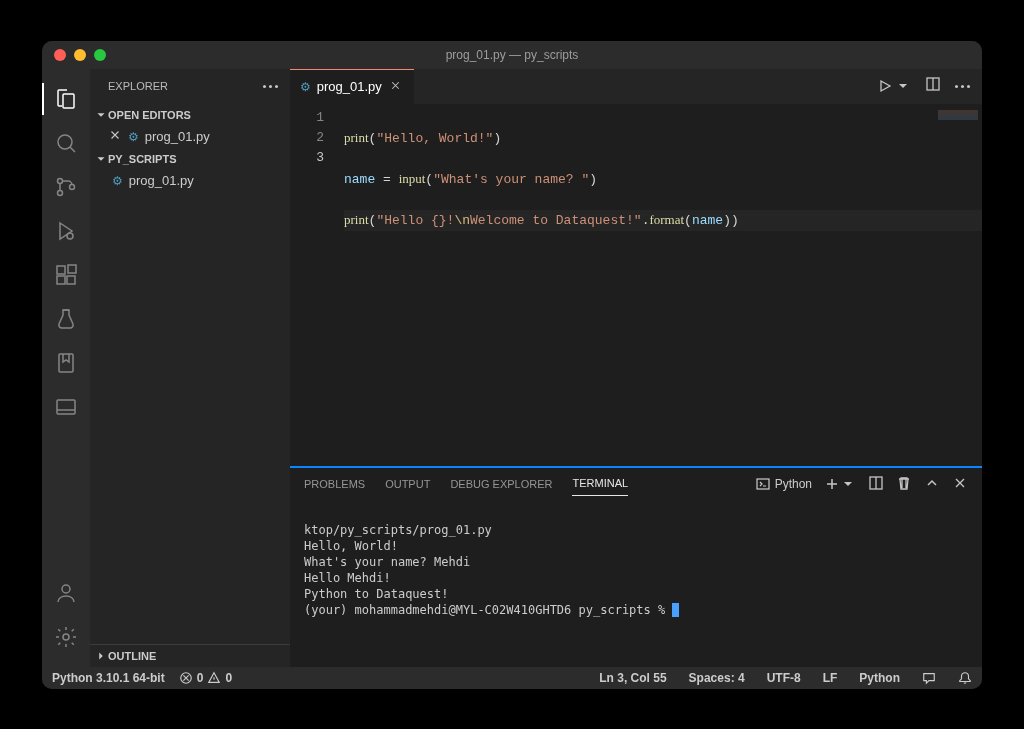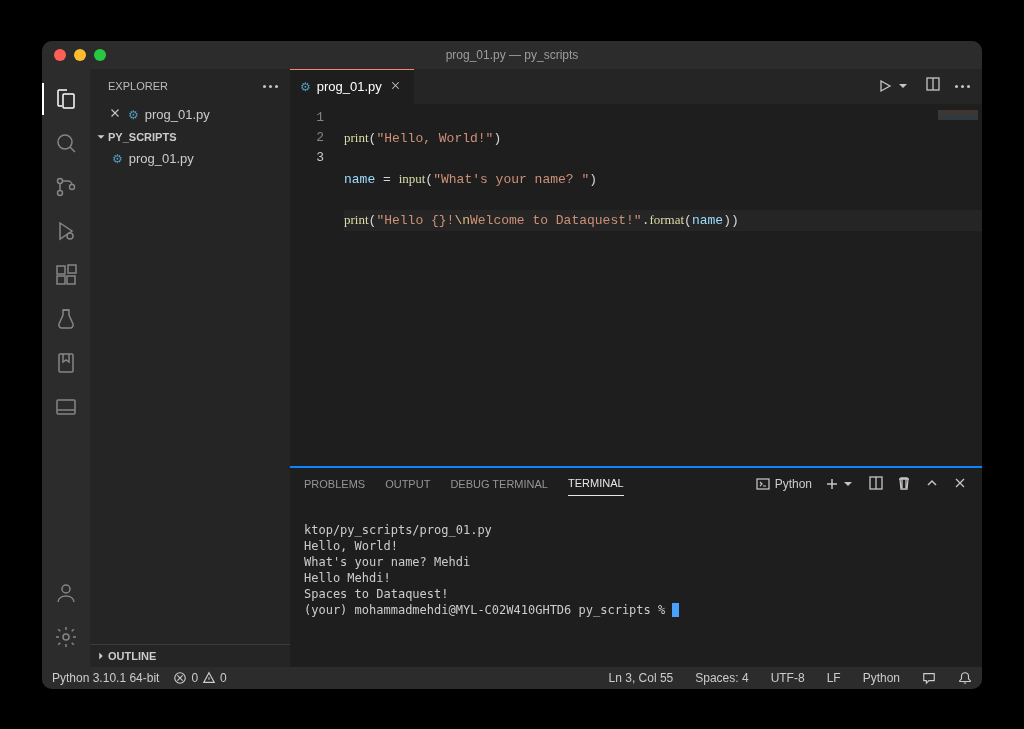--- a/index.html
+++ b/index.html
@@ -232,20 +232,21 @@
   }
   .status-bar {
     height: 22px;
     background: #2c2c2c;
     color: #cccccc;
     font-size: 12px;
     display: flex;
     align-items: center;
     padding: 0 10px;
     gap: 14px;
+    font-weight: bold;
   }
   .status-bar .right { margin-left:auto; display:flex; gap:22px; align-items:center;}
   .status-item{display:flex;align-items:center;gap:4px;cursor:pointer;}
   .status-item svg{width:14px;height:14px;}
   .dots { display:flex;gap:3px;}
   .dots span{width:3px;height:3px;border-radius:50%;background:#c5c5c5;}
 </style>
 </head>
 <body>
 
@@ -332,20 +333,26 @@
 
     <div class="sidebar">
       <div class="sidebar-header">
         <span>EXPLORER</span>
         <div class="dots">
             <span></span>
             <span></span>
             <span></span>
           </div>
       </div>
+      <div class="section-header">
+        <svg viewBox="0 0 16 16" fill="currentColor">
+            <path d="M4 6l4 4 4-4"></path>
+          </svg>
+        <span>OPEN EDITORS</span>
+      </div>
       <div class="sidebar-item">
         <span class="close-x">
           <svg viewBox="0 0 16 16" width="14" height="14" stroke="currentColor" stroke-width="1.3">
               <path d="M4 4l8 8M12 4l-8 8"></path>
             </svg>
         </span>
         <span class="file-icon">⚙</span>
         <span>prog_01.py</span>
       </div>
       <div class="section-header">
@@ -412,21 +419,21 @@
 <div><span class="tk-var">name</span><span class="tk-op"> = </span><span class="tk-fn">input</span><span>(</span><span class="tk-str">"What's your name? "</span><span>)</span></div>
 <div class="line3bg"><span class="tk-fn">print</span><span>(</span><span class="tk-str">"Hello {}!</span><span class="tk-esc">\n</span><span class="tk-str">Welcome to Dataquest!"</span><span>.</span><span class="tk-fn">format</span><span>(</span><span class="tk-var">name</span><span>)</span><span>)</span></div>
         </div>
         <div class="minimap"></div>
       </div>
       <div class="panel-resize"></div>
       <div class="panel">
         <div class="panel-tabs">
           <div class="panel-tab">PROBLEMS</div>
           <div class="panel-tab">OUTPUT</div>
-          <div class="panel-tab">DEBUG TERMINAL</div>
+          <div class="panel-tab">DEBUG EXPLORER</div>
           <div class="panel-tab active">TERMINAL</div>
           <div class="panel-tab-actions">
             <div class="terminal-label">
               <svg viewBox="0 0 16 16" fill="none" stroke="currentColor" stroke-width="1.2">
                   <rect x="2" y="3" width="12" height="10"></rect>
                   <path d="M5 6l2 2-2 2M8 10h3"></path>
                 </svg>
               <span>Python</span>
             </div>
             <span style="display:flex;align-items:center;">
@@ -450,21 +457,21 @@
             <span><svg viewBox="0 0 16 16" stroke="currentColor" stroke-width="1.3">
                   <path d="M4 4l8 8M12 4l-8 8"></path>
                 </svg></span>
           </div>
         </div>
         <div class="terminal-body">
 <span>ktop/py_scripts/prog_01.py</span>
 <span>Hello, World!</span>
 <span>What's your name? Mehdi</span>
 <span>Hello Mehdi!</span>
-<span>Spaces to Dataquest!</span>
+<span>Python to Dataquest!</span>
 <span>(your) mohammadmehdi@MYL-C02W410GHTD6 py_scripts % </span><span class="cursor-block"></span>
         </div>
       </div>
     </div>
   </div>
 
   <div class="status-bar">
     <div class="status-item">Python 3.10.1 64-bit</div>
     <div class="status-item">
       <svg viewBox="0 0 16 16" fill="none" stroke="currentColor" stroke-width="1.3">

